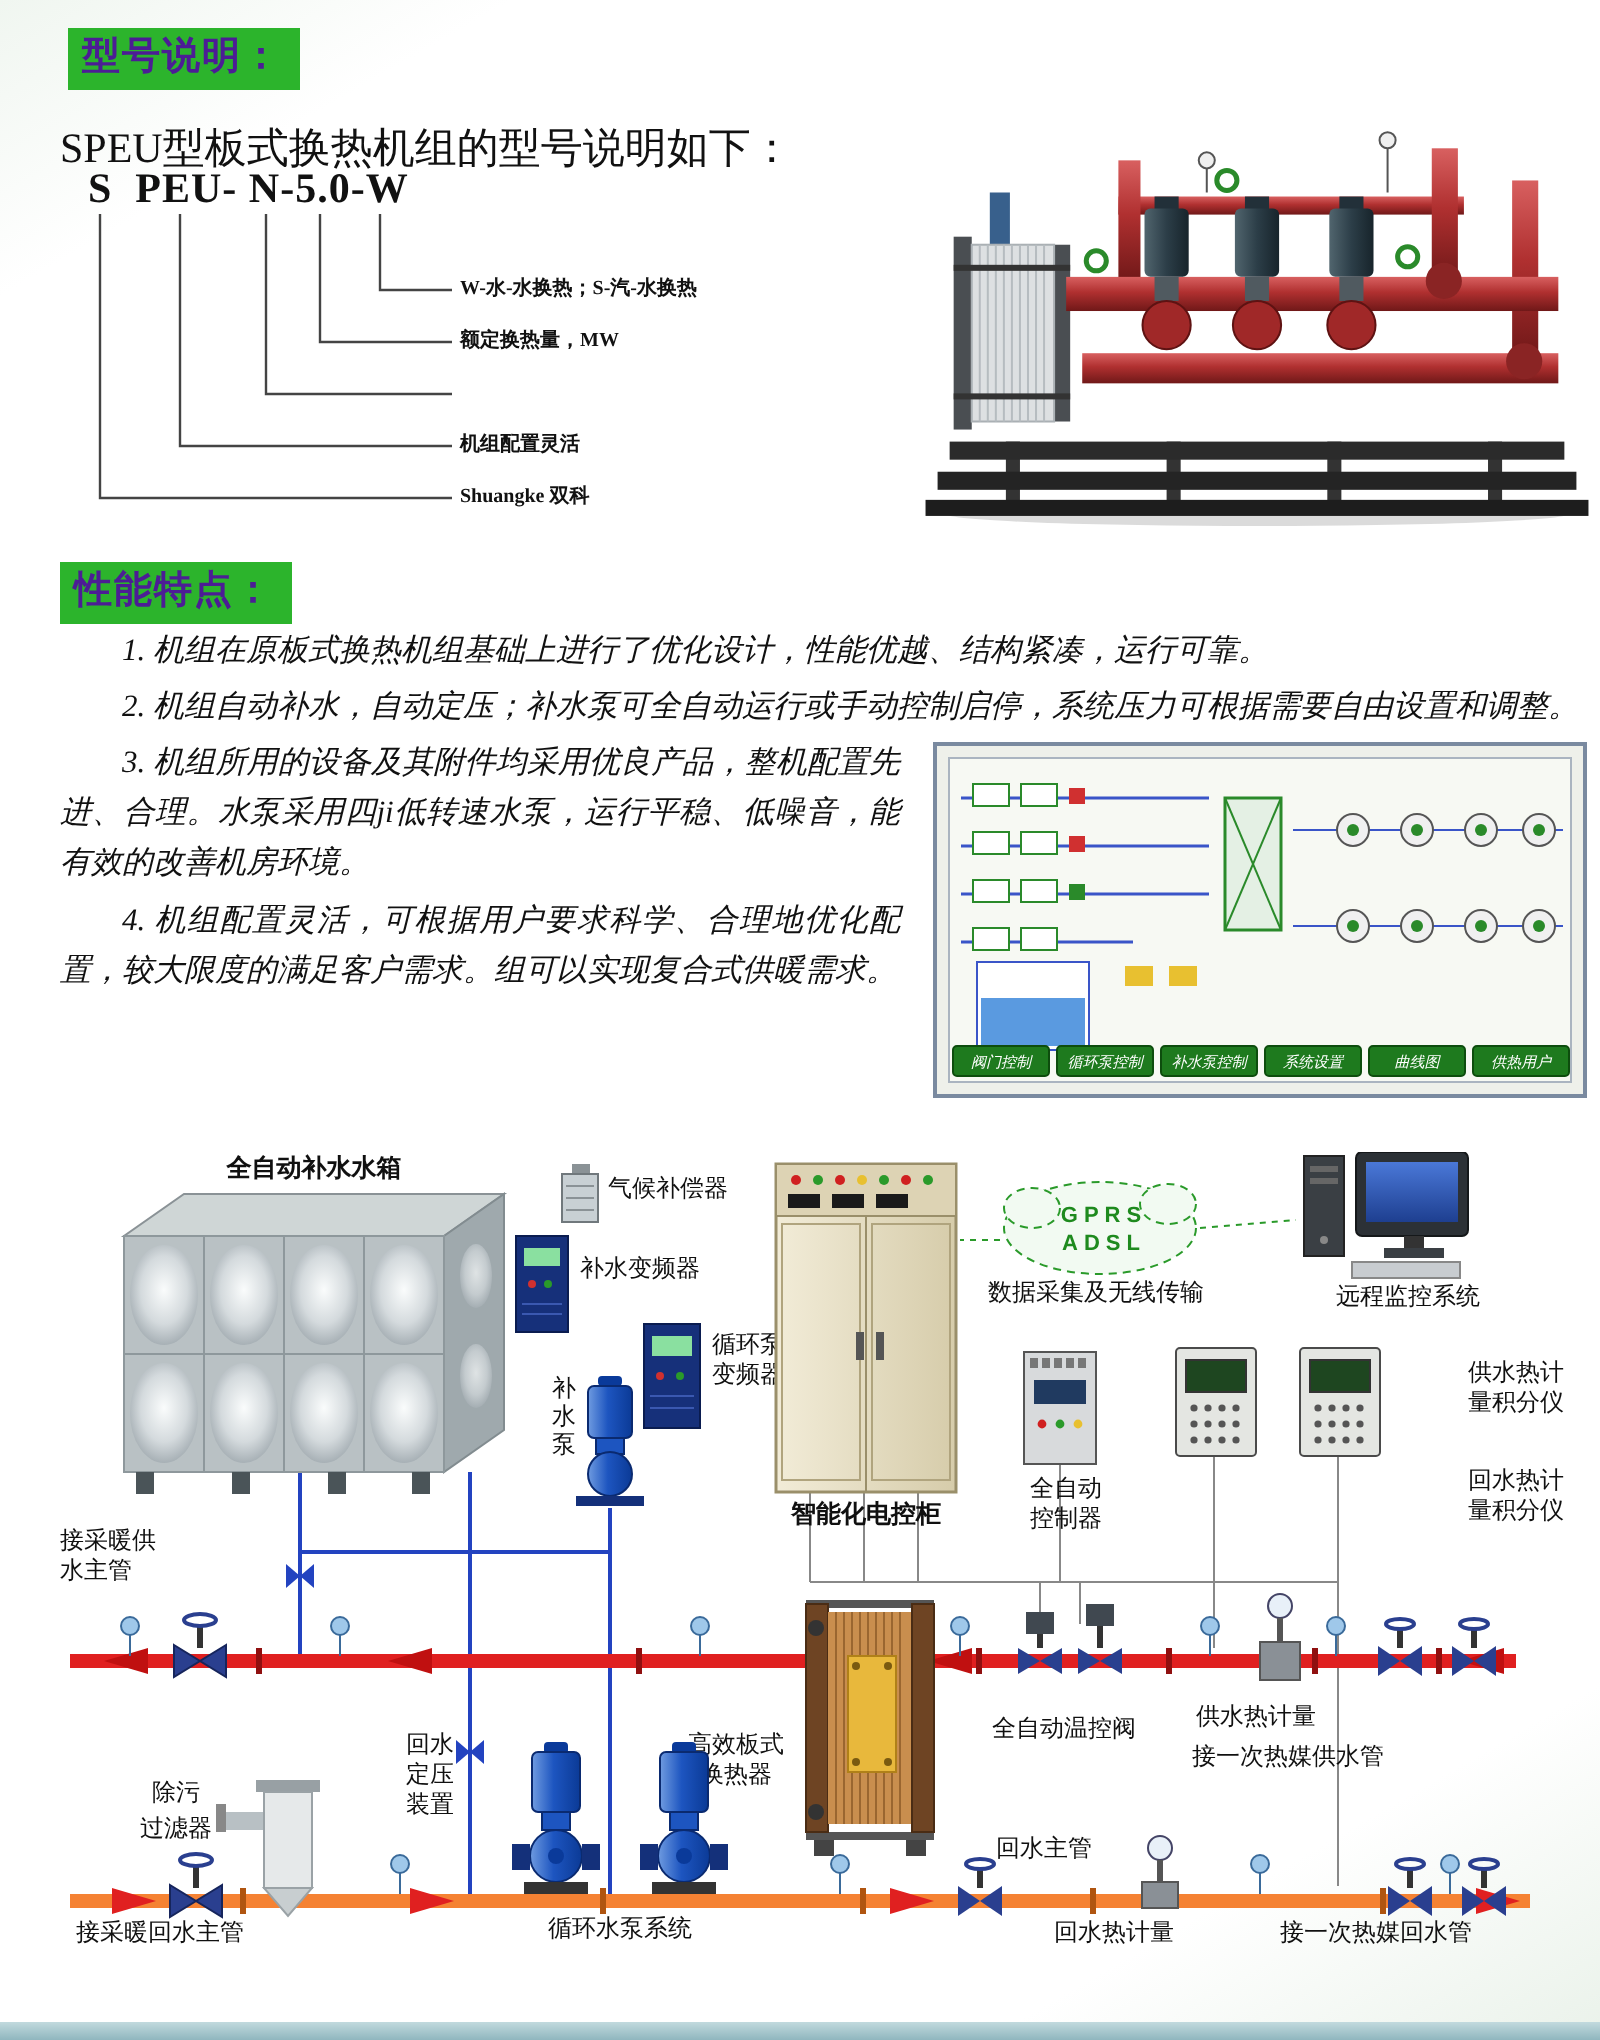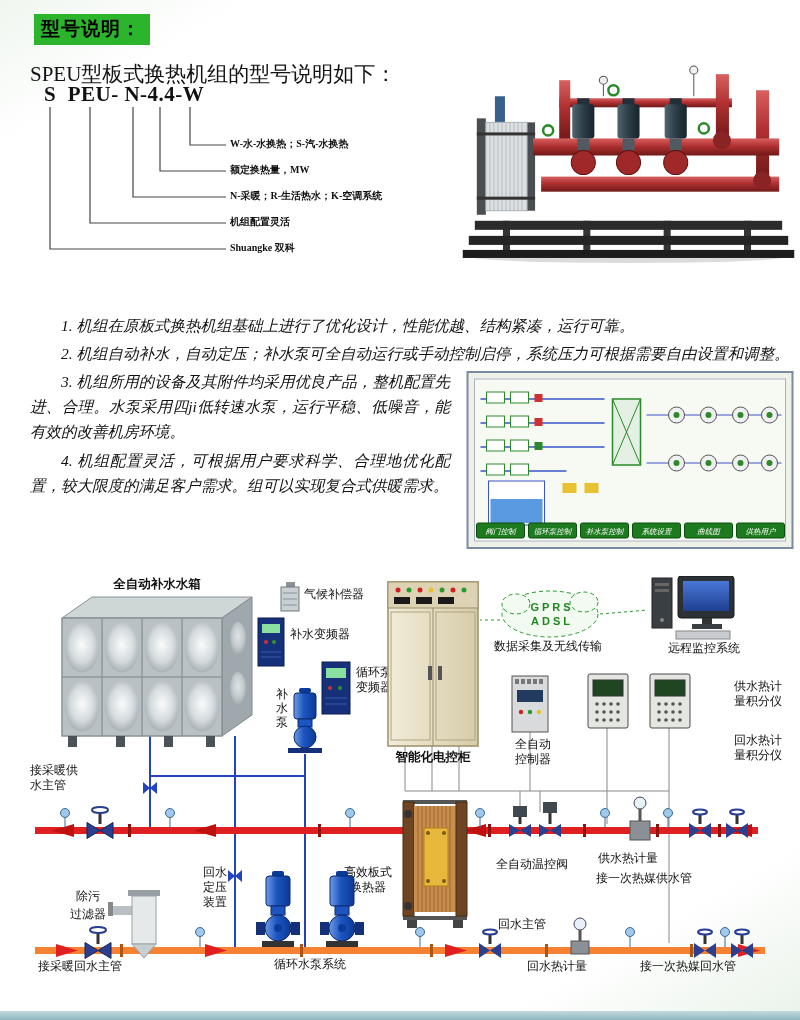--- a/index.html
+++ b/index.html
@@ -2,21 +2,21 @@
 <html><head>
 <meta charset="utf-8">
 <style>
   html,body{margin:0;padding:0;background:#ffffff;}
   .page{
     position:relative;width:800px;height:1020px;overflow:hidden;
     background:linear-gradient(150deg,#f0f6f0 0%,#ffffff 10%,#ffffff 88%,#eaf2ea 100%);
     font-family:"Liberation Serif",serif;color:#111;
   }
   .badge{
-    position:absolute;background:#2cb42c;color:#000000;font-weight:bold;
+    position:absolute;background:#2cb42c;color:#4c1d95;font-weight:bold;
     font-size:19px;line-height:1;padding:5px 9px 7px 7px;
     font-family:"Liberation Sans",sans-serif;letter-spacing:1px;
   }
   .intro{position:absolute;left:30px;top:60px;font-size:21px;}
   .model-code{
     position:absolute;left:44px;top:82px;font-size:21px;font-weight:bold;
     white-space:pre;letter-spacing:.5px;font-family:"Liberation Serif",serif;
   }
   .connector-svg{position:absolute;left:0;top:0;pointer-events:none;}
   .legend-item{position:absolute;left:230px;font-size:10px;white-space:nowrap;font-weight:bold;}
@@ -38,35 +38,34 @@
   .cloudtxt{font-family:"Liberation Sans",sans-serif;font-size:11px;fill:#1e8a1e;font-weight:bold;letter-spacing:3px;}
   .hmibtn{font-family:"Liberation Sans",sans-serif;font-size:7.5px;fill:#ffffff;}
 </style>
 </head>
 <body>
 
 <div class="page">
 
   <div class="badge" style="left:34px;top:14px;">型号说明：</div>
   <div class="intro">SPEU型板式换热机组的型号说明如下：</div>
-  <div class="model-code">S  PEU- N-4.4-W</div>
+  <div class="model-code">S  PEU- N-5.0-W</div>
 
   <svg class="connector-svg" width="800" height="270">
     <g stroke="#444" stroke-width="1.2" fill="none">
       <path d="M190,107 V145 H226"></path>
       <path d="M160,107 V171 H226"></path>
       <path d="M133,107 V197 H226"></path>
       <path d="M90,107 V223 H226"></path>
       <path d="M50,107 V249 H226"></path>
     </g>
   </svg>
 
   <div class="legend-item" style="top:137px;">W-水-水换热；S-汽-水换热</div>
   <div class="legend-item" style="top:163px;">额定换热量，MW</div>
-  <div class="legend-item" style="top:189px;">N-采暖；R-生活热水；K-空调系统</div>
   <div class="legend-item" style="top:215px;">机组配置灵活</div>
   <div class="legend-item" style="top:241px;">Shuangke 双科</div>
 
   <div class="photo-box">
     <svg viewBox="0 0 330 225" width="333" height="226">
       <defs>
         <linearGradient id="redPipeG" x1="0" y1="0" x2="0" y2="1">
           <stop offset="0%" stop-color="#d86060"></stop>
             <stop offset="45%" stop-color="#b03030"></stop>
             <stop offset="100%" stop-color="#701818"></stop>
@@ -141,20 +140,21 @@
       </g>
       <g>
         <line x1="140" y1="44" x2="140" y2="56" stroke="#555"></line>
           <circle cx="140" cy="40" r="4" fill="#f0f0f0" stroke="#555"></circle>
         <line x1="230" y1="34" x2="230" y2="56" stroke="#555"></line>
           <circle cx="230" cy="30" r="4" fill="#f0f0f0" stroke="#555"></circle>
       </g>
     </svg>
   </div>
 
+  <div class="badge" style="left:30px;top:281px;">性能特点：</div>
 
   <div class="features-body">
     <p>1. 机组在原板式换热机组基础上进行了优化设计，性能优越、结构紧凑，运行可靠。</p>
     <p>2. 机组自动补水，自动定压；补水泵可全自动运行或手动控制启停，系统压力可根据需要自由设置和调整。</p>
 
     <div class="hmi-float">
       <svg viewBox="0 0 327 178" width="332" height="178">
         <rect x="1" y="1" width="325" height="176" fill="#eef0ea" stroke="#7a8aa0" stroke-width="2"></rect>
         <rect x="8" y="8" width="311" height="162" fill="#f7f9f3" stroke="#aab4c0"></rect>
 

